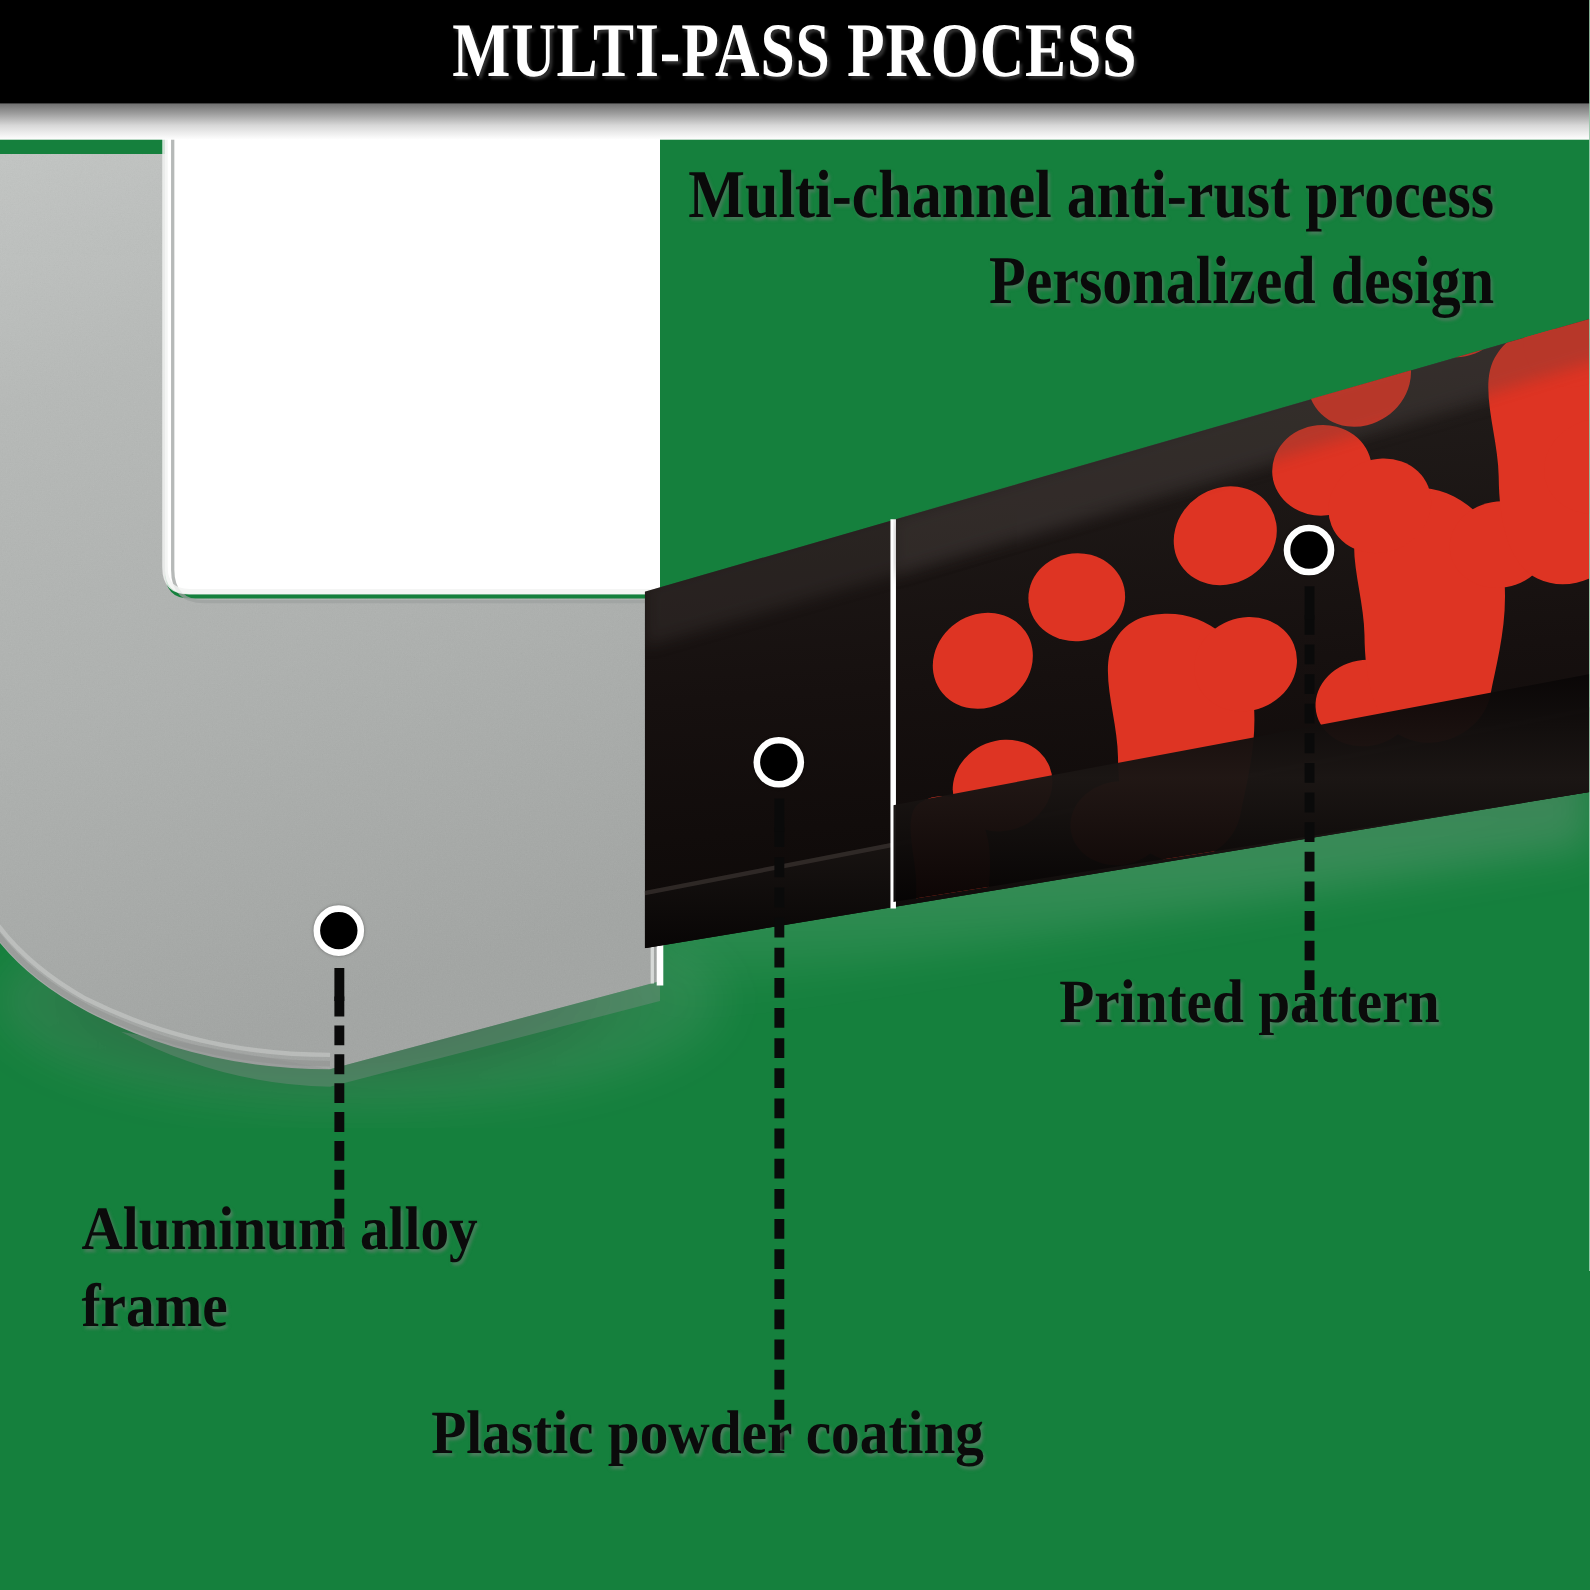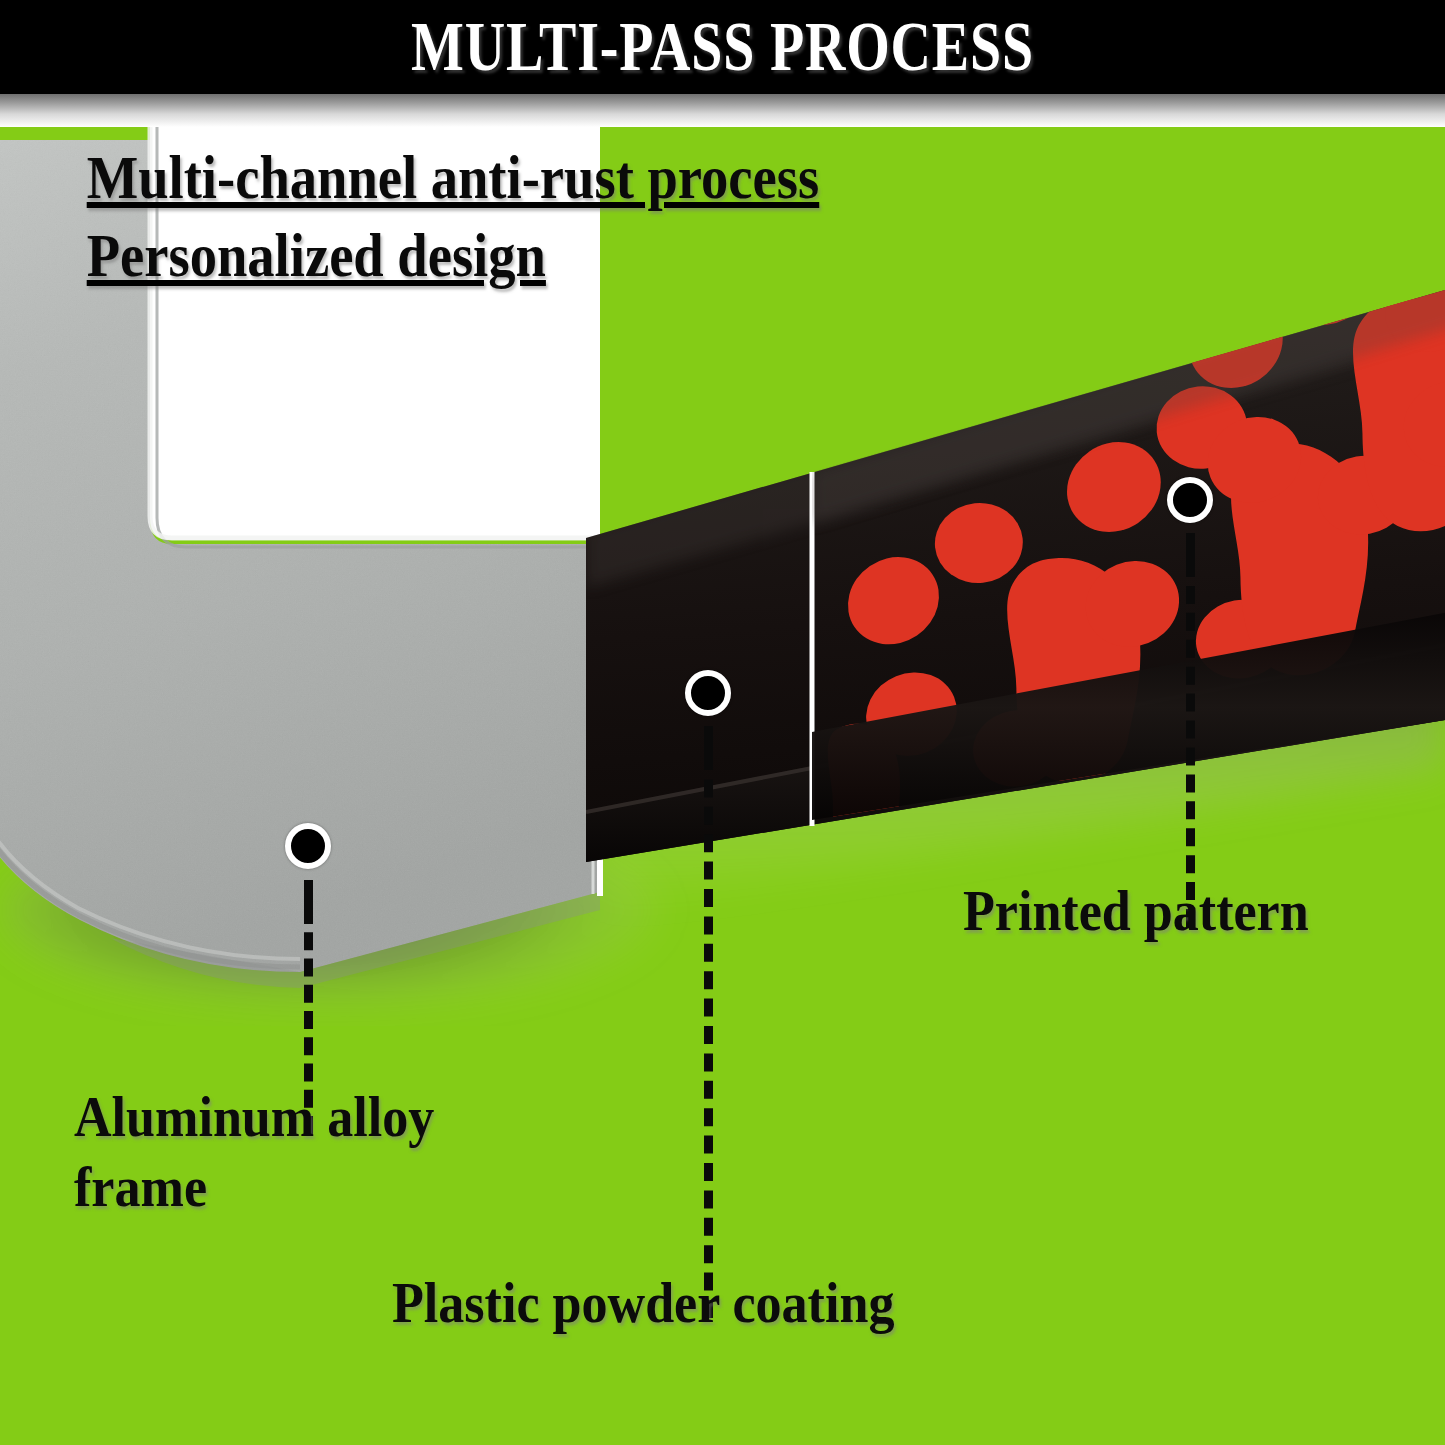--- a/index.html
+++ b/index.html
@@ -4,21 +4,21 @@
 <style>
   html, body {
     margin: 0;
     padding: 0;
     background: #ffffff;
   }
   #stage {
     position: relative;
     width: 1445px;
     height: 1445px;
-    background: #84cc16;
+    background: #15803d;
     overflow: hidden;
     font-family: "Liberation Serif", "DejaVu Serif", serif;
   }
 
   
   #header-banner {
     position: absolute;
     left: 0; top: 0;
     width: 1445px;
     height: 94px;
@@ -50,24 +50,23 @@
     height: 34px;
     background: linear-gradient(to bottom, #6a6a6a 0%, #9d9d9d 30%, #d8d8d8 62%, #ffffff 100%);
     z-index: 39;
   }
 
   
   #subtitle-block {
     position: absolute;
     left: 0; top: 138px;
     width: 1445px;
-    text-align: left;
+    text-align: right;
     z-index: 35;
     pointer-events: none;
-    text-decoration: underline;
   }
   .subtitle-line {
     display: block;
     color: #0a0a0a;
     font-family: "Liberation Serif", "DejaVu Serif", serif;
     font-weight: bold;
     font-size: 62px;
     line-height: 78px;
     letter-spacing: 0px;
     transform: scaleX(0.88);

